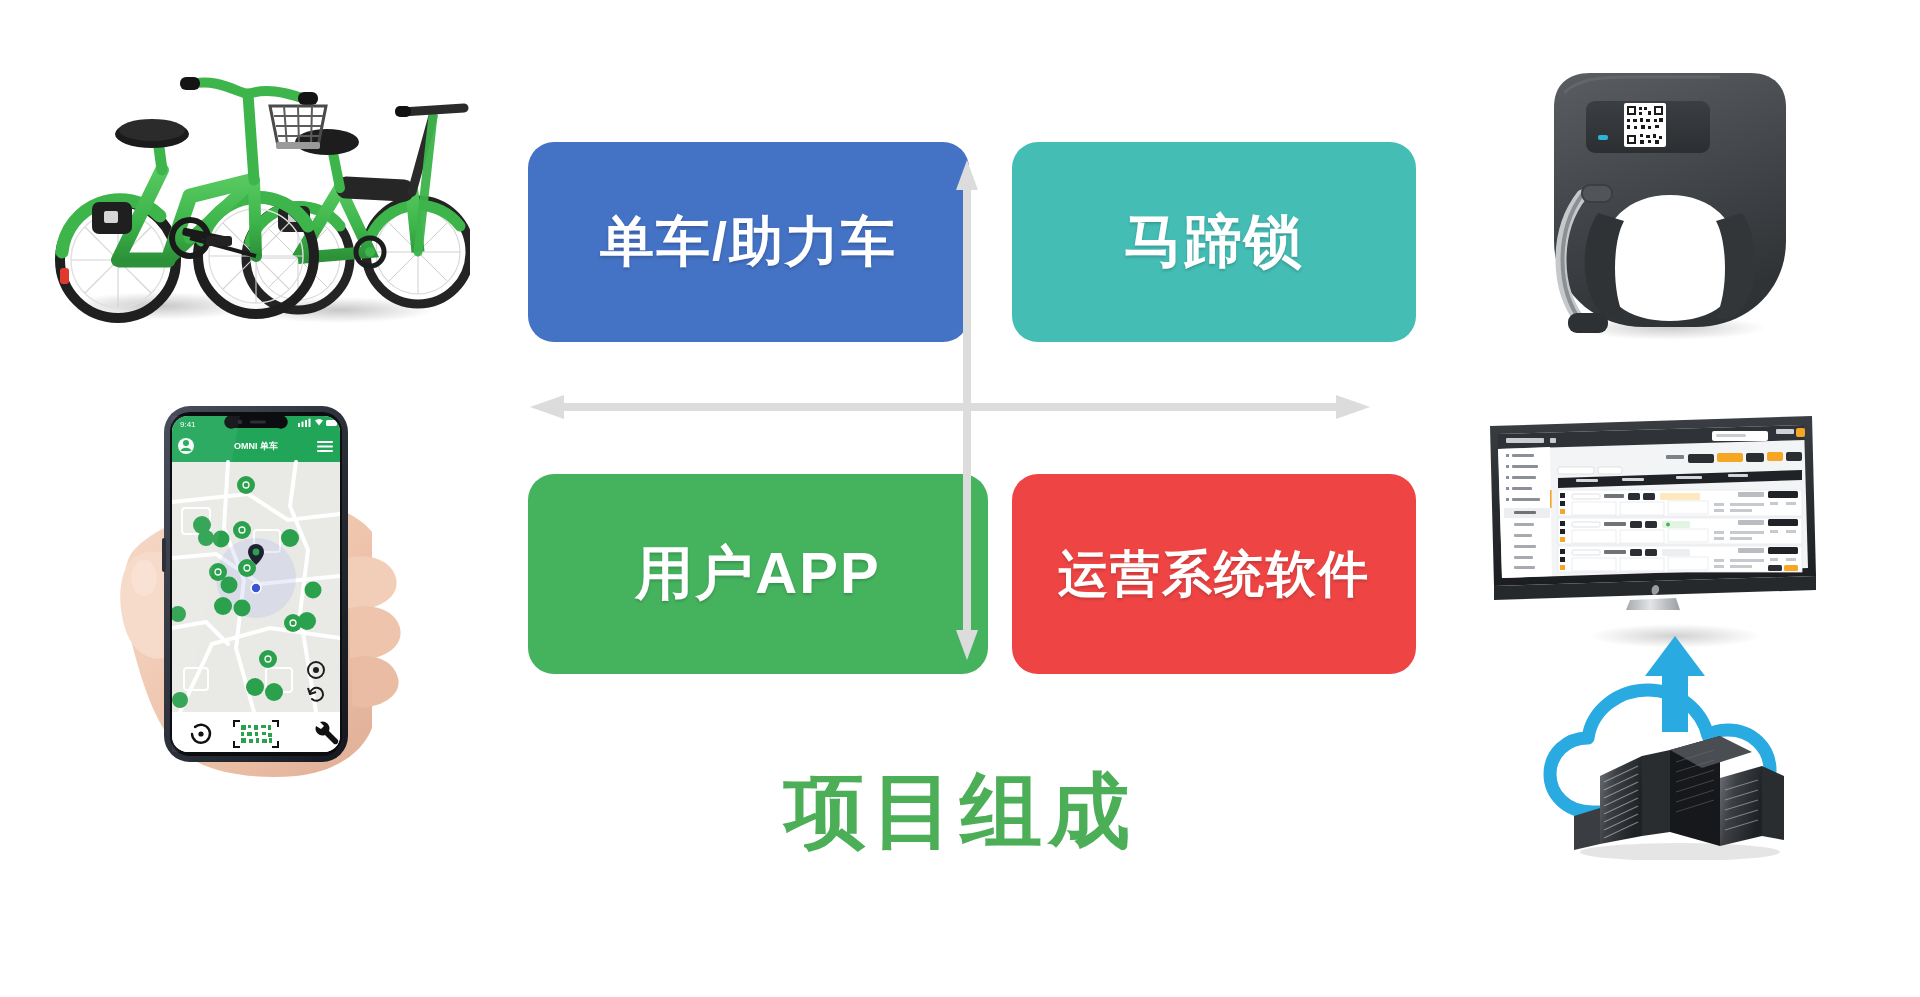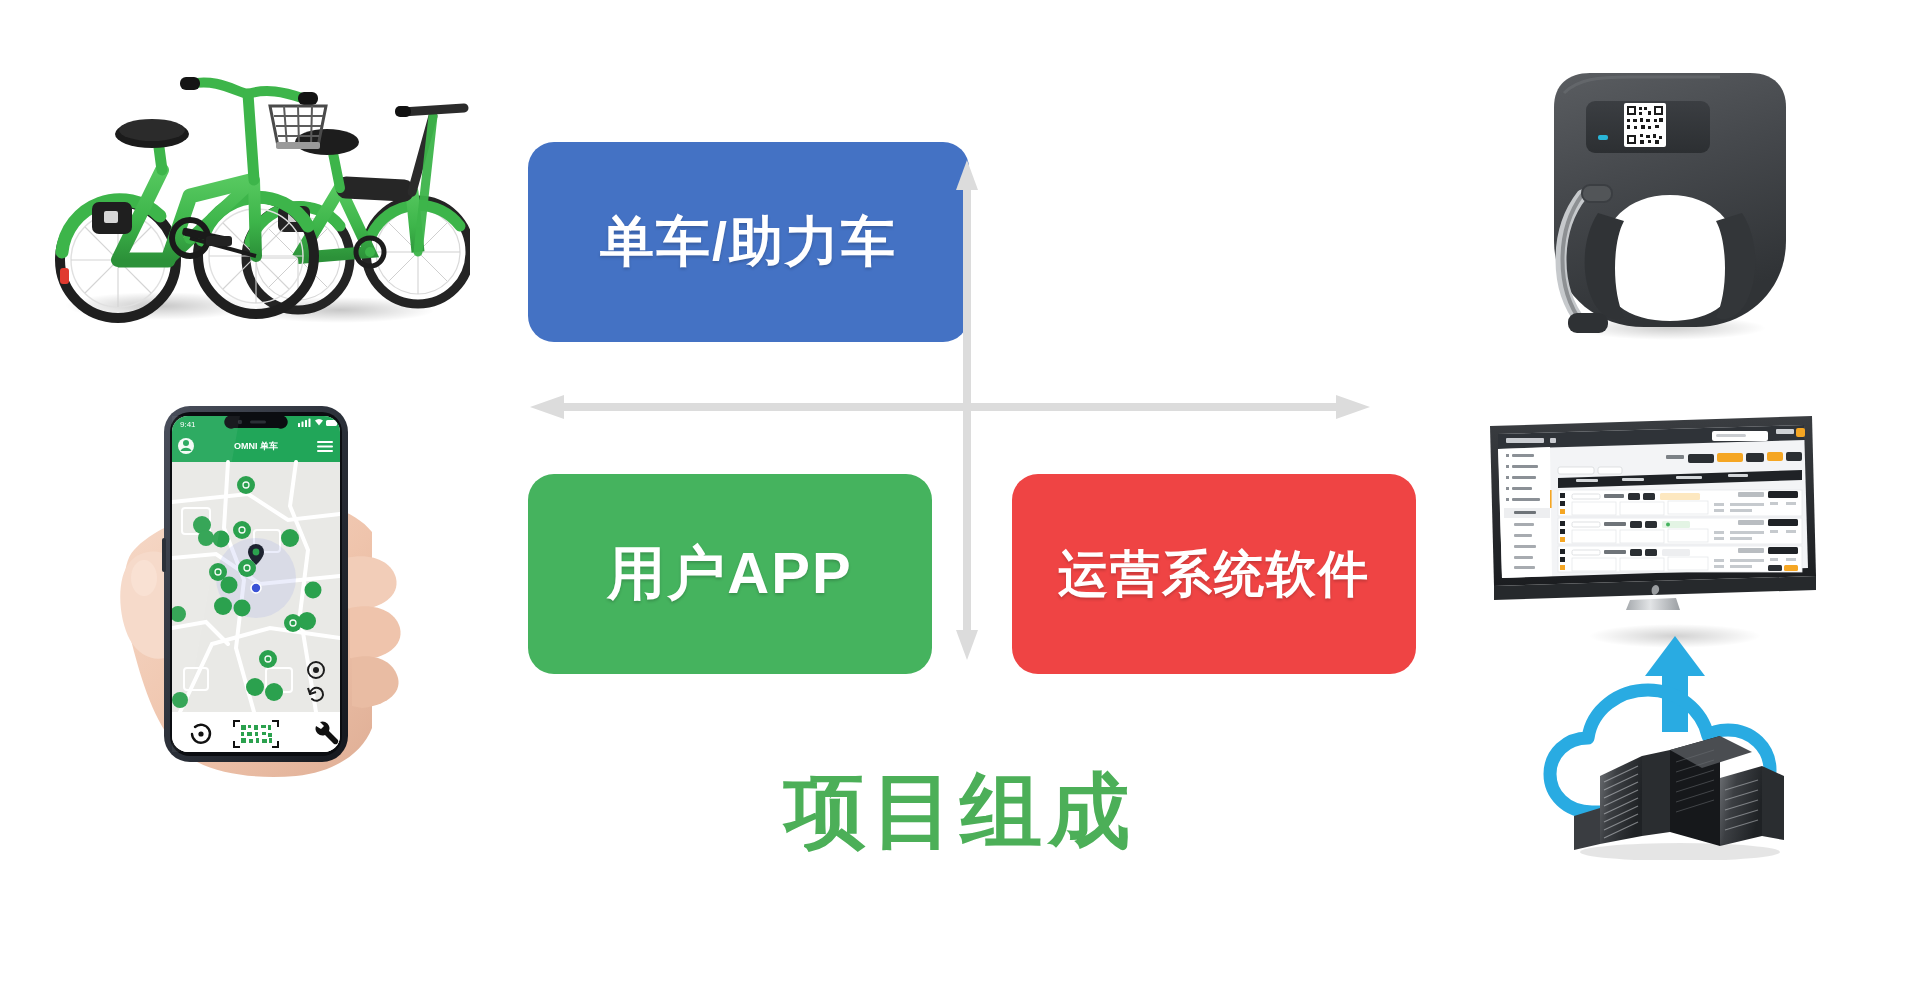--- a/index.html
+++ b/index.html
@@ -25,21 +25,21 @@
     justify-content: center;
     border-radius: 26px;
     color: #ffffff;
     font-weight: 700;
     letter-spacing: 2px;
     text-shadow: 0 2px 3px rgba(0,0,0,0.18);
     box-sizing: border-box;
   }
   #card-bike   { left: 528px; top: 142px; width: 441px; height: 200px; background: #4472C4; font-size: 54px; }
   #card-lock   { left: 1012px; top: 142px; width: 404px; height: 200px; background: #44BDB5; font-size: 58px; }
-  #card-app    { left: 528px; top: 474px; width: 404px; height: 200px; background: #45B35E; font-size: 58px; }
+  #card-app    { left: 528px; top: 474px; width: 460px; height: 200px; background: #45B35E; font-size: 58px; }
   #card-system { left: 1012px; top: 474px; width: 404px; height: 200px; background: #76B043; font-size: 50px; }
 
   
   .axis { position: absolute; }
   #axis-vertical {
     left: 956px; top: 160px; width: 22px; height: 500px;
   }
   #axis-horizontal {
     left: 530px; top: 395px; width: 840px; height: 24px;
   }
@@ -386,20 +386,23 @@
       <path d="M52 34 L120 34 L60 370 L52 370 Z" fill="#ffffff" opacity="0.06"></path>
 
       <rect x="42" y="156" width="4" height="34" rx="2" fill="#2b3039"></rect>
     </svg>
   </div>
 
   <div class="card" id="card-bike" style="background: rgb(68, 114, 196);">
     <span>单车/助力车</span>
   </div>
 
+  <div class="card" id="card-lock" style="background: rgb(68, 189, 181);">
+    <span>马蹄锁</span>
+  </div>
 
   <div class="card" id="card-app" style="background: rgb(69, 179, 94);">
     <span>用户APP</span>
   </div>
 
   <div class="card" id="card-system" style="background: #ef4444;">
     <span>运营系统软件</span>
   </div>
 
   <div class="axis" id="axis-vertical">

